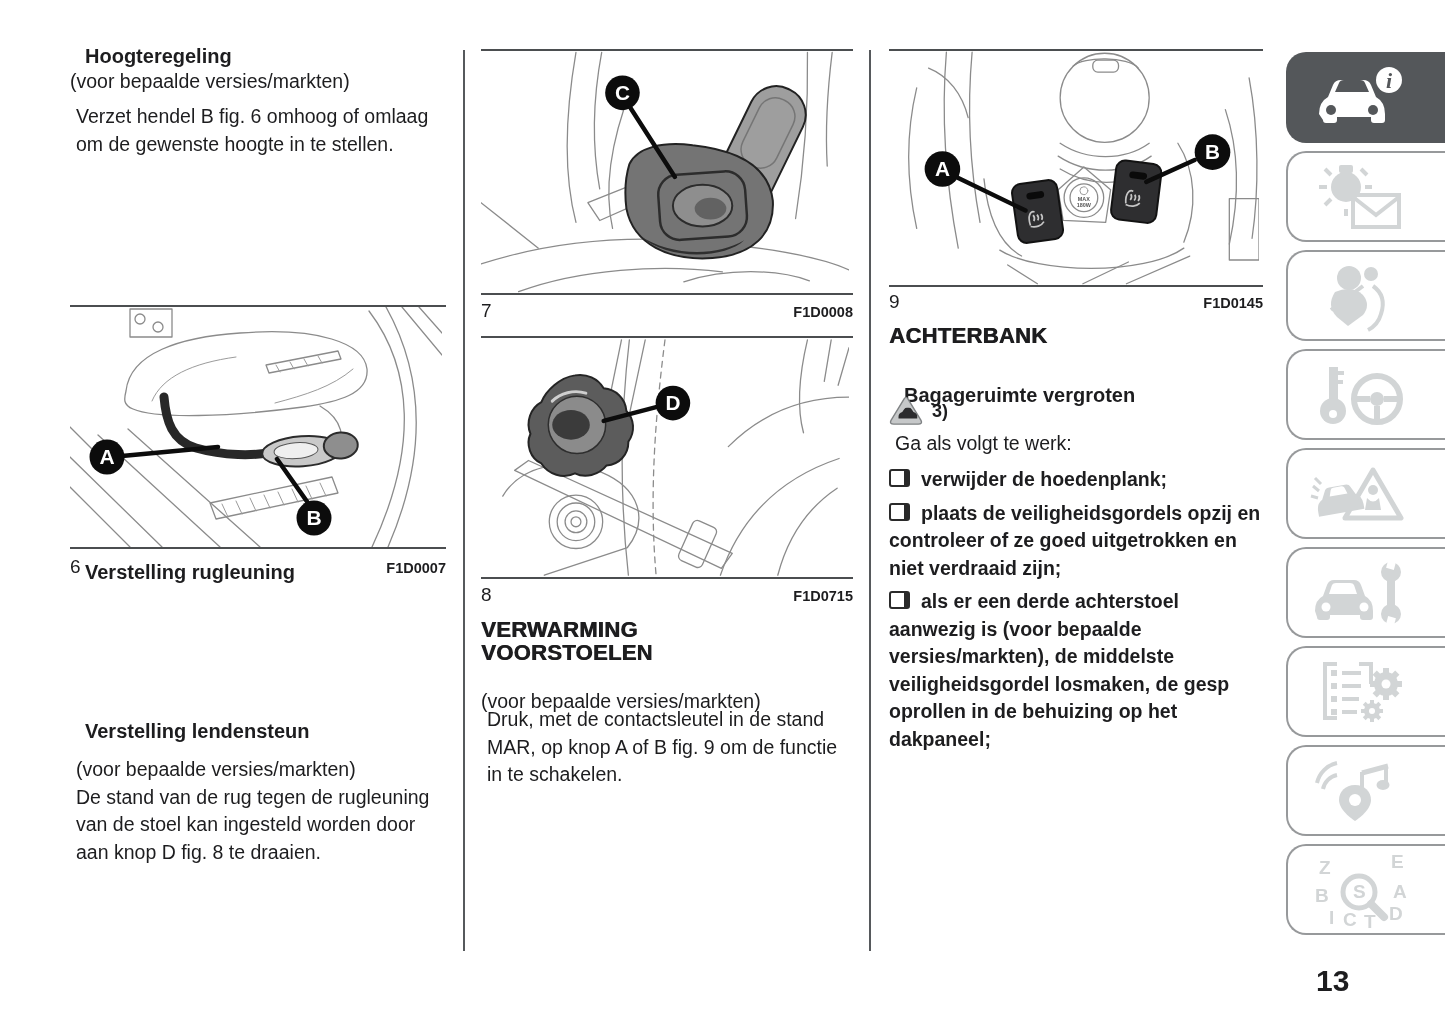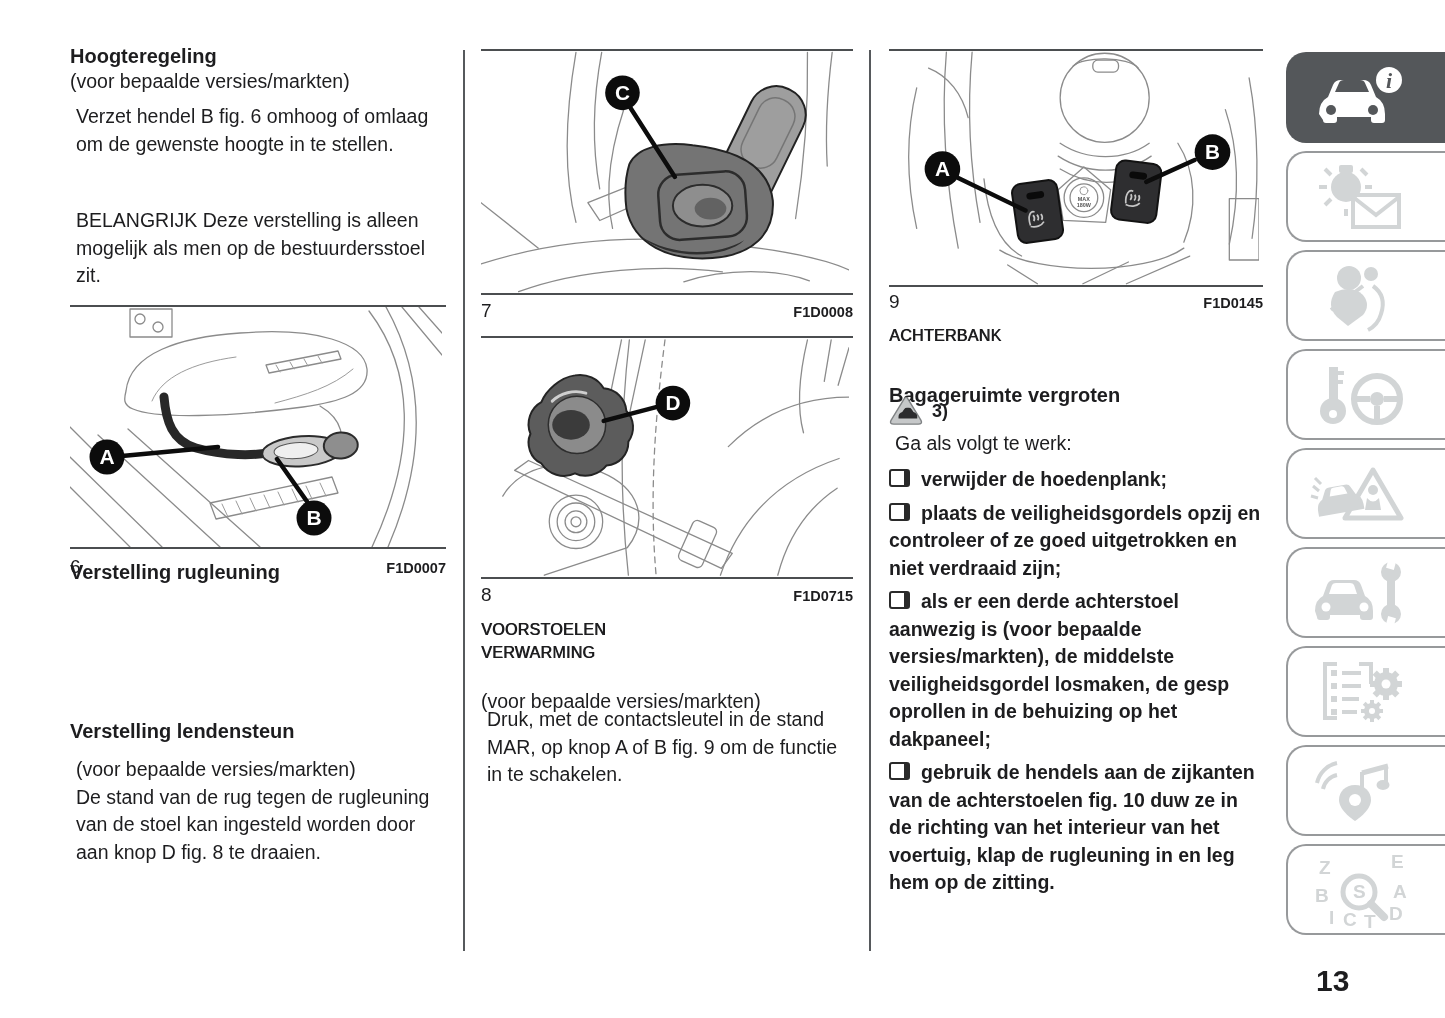--- a/index.html
+++ b/index.html
@@ -4,22 +4,22 @@
 <style>
   html,body{margin:0;padding:0;background:#e8e8e8;}
   #page{position:relative;width:1445px;height:1018px;background:#ffffff;overflow:hidden;
         font-family:"Liberation Sans",sans-serif;color:#1d1d1f;}
   .col{position:absolute;top:0;height:1018px;}
   #col1{left:70px;width:376px;}
   #col2{left:481px;width:372px;}
   #col3{left:889px;width:374px;}
   .abs{position:absolute;left:0;right:0;}
   .body-text{font-size:19.5px;line-height:27.5px;margin-left:6px;}
-  .h-bold{font-size:20px;font-weight:bold;line-height:24px;}
-  .h-black{font-size:16px;font-weight:400;line-height:23px;letter-spacing:.3px;
+  .h-bold{font-size:20px;font-weight:bold;line-height:24px;margin-left:15px;}
+  .h-black{font-size:22px;font-weight:700;line-height:23px;letter-spacing:.3px;
            text-shadow:.7px 0 0 currentColor;}
   .variant{font-size:19.5px;line-height:25px;}
   .divider{position:absolute;top:50px;height:901px;width:2px;background:#56595c;}
   .figure{border-top:2px solid #4b4e50;border-bottom:2px solid #4b4e50;box-sizing:border-box;background:#fff;}
   .figcap{display:flex;justify-content:space-between;align-items:baseline;}
   .figcap .num{font-size:19px;}
   .figcap .code{font-size:14.5px;font-weight:bold;}
   
   .f-ln{fill:none;stroke:#8b8b8b;stroke-width:1.3;stroke-linecap:round;stroke-linejoin:round;}
   .f-ln2{fill:none;stroke:#9b9b9b;stroke-width:1;stroke-linecap:round;}
@@ -48,21 +48,20 @@
 
 <div id="page">
 
   <div class="divider" style="left:463px"></div>
   <div class="divider" style="left:869px"></div>
 
   <div class="col" id="col1">
     <div class="abs h-bold" style="top:44px">Hoogteregeling</div>
     <div class="abs variant" style="top:69px">(voor bepaalde versies/markten)</div>
     <div class="abs body-text" style="top:103px">Verzet hendel B fig. 6 omhoog of omlaag om de gewenste hoogte in te stellen.</div>
-    <div class="abs body-text" style="top:207px">BELANGRIJK Deze verstelling is alleen mogelijk als men op de bestuurdersstoel zit.</div>
 
     <div class="abs figure" style="top:305px;height:244px">
       <svg width="372" height="240" viewBox="0 0 372 240">
         <path class="f-ln" d="M299,4 C343,62 348,142 302,240"></path>
         <path class="f-ln" d="M316,0 C356,72 356,152 318,240"></path>
         <path class="f-ln" d="M332,0 L372,48"></path>
           <path class="f-ln" d="M349,0 L372,26"></path>
         <path class="f-ln" d="M0,150 L92,240"></path>
           <path class="f-ln" d="M0,180 L60,240"></path>
         <path class="f-ln" d="M28,128 L150,240"></path>
@@ -167,22 +166,22 @@
         <circle class="co" cx="194" cy="64" r="17.5"></circle>
         <text class="co-tx" x="194" y="71">D</text>
       </svg>
     </div>
     <div class="abs figcap" style="top:584px">
       <span class="num">8</span>
       <span class="code">F1D0715</span>
     </div>
 
     <div class="abs h-black" style="top:618px">
+      <div>VERWARMING</div>
       <div>VOORSTOELEN</div>
-      <div>VERWARMING</div>
     </div>
     <div class="abs variant" style="top:689px">(voor bepaalde versies/markten)</div>
     <div class="abs body-text" style="top:706px">
       <div>Druk, met de contactsleutel in de stand MAR, op knop A of B fig. 9 om de functie in te schakelen.</div>
     </div>
   </div>
 
   <div class="col" id="col3">
     <div class="abs figure" style="top:49px;height:238px">
       <svg width="370" height="234" viewBox="0 0 374 234">
@@ -254,21 +253,20 @@
       </svg>
       <span>3)</span>
     </div>
 
     <div class="abs body-text" style="top:430px">Ga als volgt te werk:</div>
 
     <ul class="abs blist body-text" style="top:466px">
       <li><span class="cb"></span><span>verwijder de hoedenplank;</span></li>
       <li><span class="cb"></span><span>plaats de veiligheidsgordels opzij en controleer of ze goed uitgetrokken en niet verdraaid zijn;</span></li>
       <li><span class="cb"></span><span>als er een derde achterstoel aanwezig is (voor bepaalde versies/markten), de middelste veiligheidsgordel losmaken, de gesp oprollen in de behuizing op het dakpaneel;</span></li>
-      <li><span class="cb"></span><span>gebruik de hendels aan de zijkanten van de achterstoelen fig. 10 duw ze in de richting van het interieur van het voertuig, klap de rugleuning in en leg hem op de zitting.</span></li>
     </ul>
   </div>
 
   <nav id="sidebar">
 
     <div class="tab active">
       <svg width="112" height="72" viewBox="0 0 100 72">
         <path class="tico" d="M10,52 q0,-12 9,-17 l5,-12 q2,-5 8,-5 h22 q6,0 8,5 l5,12 q9,5 9,17 v6 q0,3 -3,3 h-8 q-3,0 -3,-3 v-3 h-34 v3 q0,3 -3,3 h-8 q-3,0 -3,-3 z"></path>
         <path d="M26,30 l4,-9 q1,-3 5,-3 h16 q4,0 5,3 l4,9 z" fill="#54575a"></path>
         <circle cx="22" cy="48" r="5" fill="#54575a"></circle>

